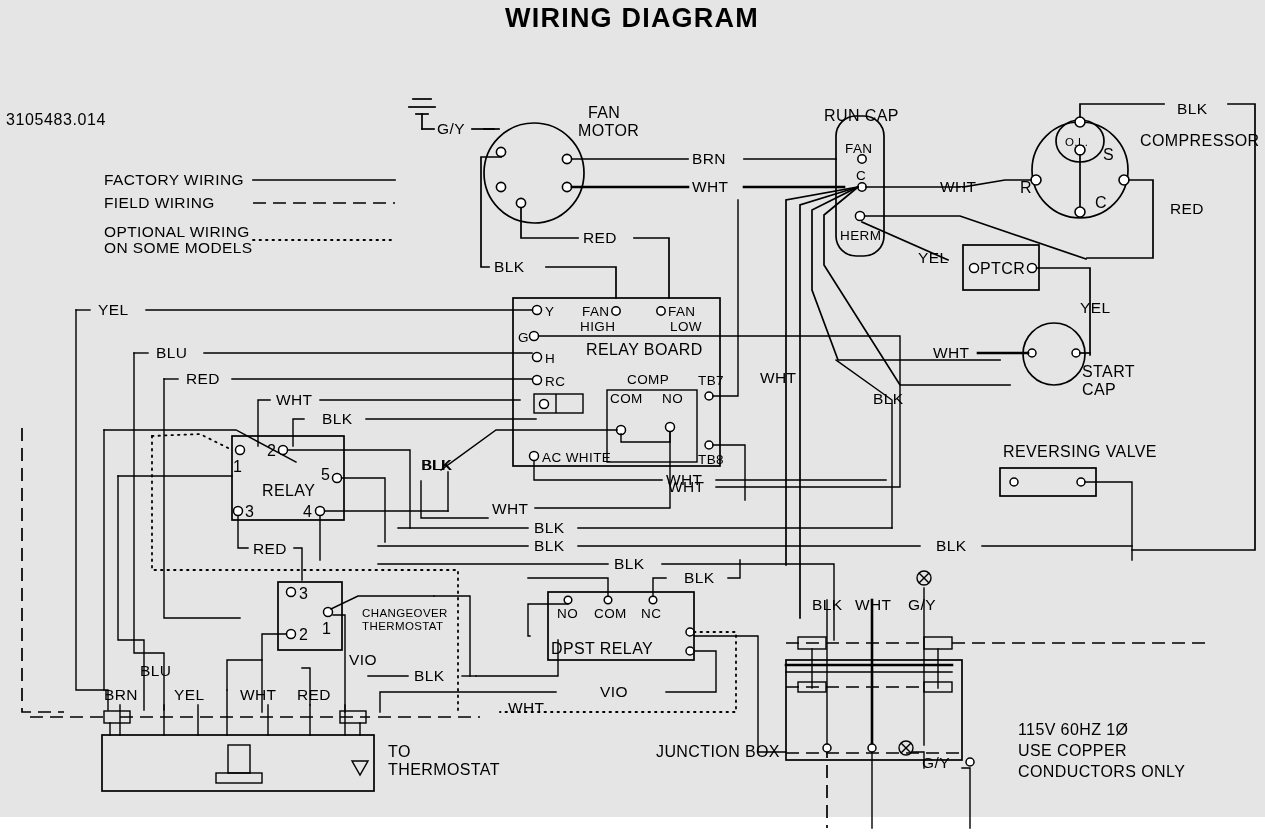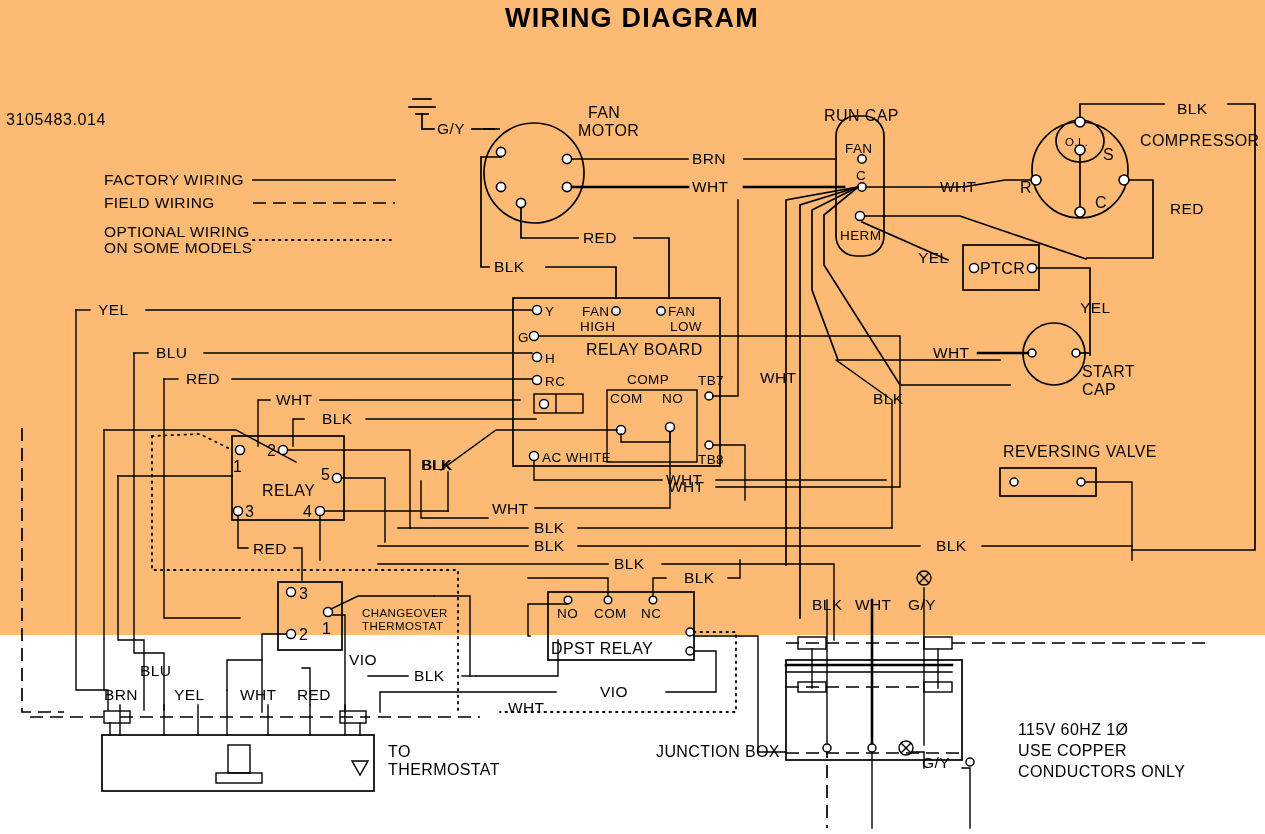--- a/index.html
+++ b/index.html
@@ -1,19 +1,19 @@
 <!DOCTYPE html>
 <html><head>
 <meta charset="utf-8">
 <title>Wiring Diagram</title>
 <style>
   html,body{margin:0;padding:0;background:#ffffff;}
   body{width:1265px;height:834px;overflow:hidden;
        font-family:"Liberation Sans","DejaVu Sans",sans-serif;color:#000;}
-  #sheet{position:relative;width:1265px;height:635px;background:#fdba74;}
+  #sheet{position:relative;width:1265px;height:817px;background:#e5e5e5;}
   svg{display:block;}
   .wire{stroke:#000;fill:none;stroke-width:1.7;stroke-linecap:square;}
   .wire-thin{stroke:#000;fill:none;stroke-width:1.4;stroke-linecap:square;}
   .wire-heavy{stroke:#000;fill:none;stroke-width:2.6;stroke-linecap:square;}
   .field{stroke:#000;fill:none;stroke-width:1.7;stroke-dasharray:13 7;stroke-linecap:butt;}
   .optional{stroke:#000;fill:none;stroke-width:1.8;stroke-dasharray:1.5 5;stroke-linecap:round;}
   .box{stroke:#000;fill:none;stroke-width:1.7;}
   .box-thin{stroke:#000;fill:none;stroke-width:1.4;}
   .term{stroke:#000;fill:#fff;stroke-width:1.6;}
   .termsm{stroke:#000;fill:#fff;stroke-width:1.5;}

